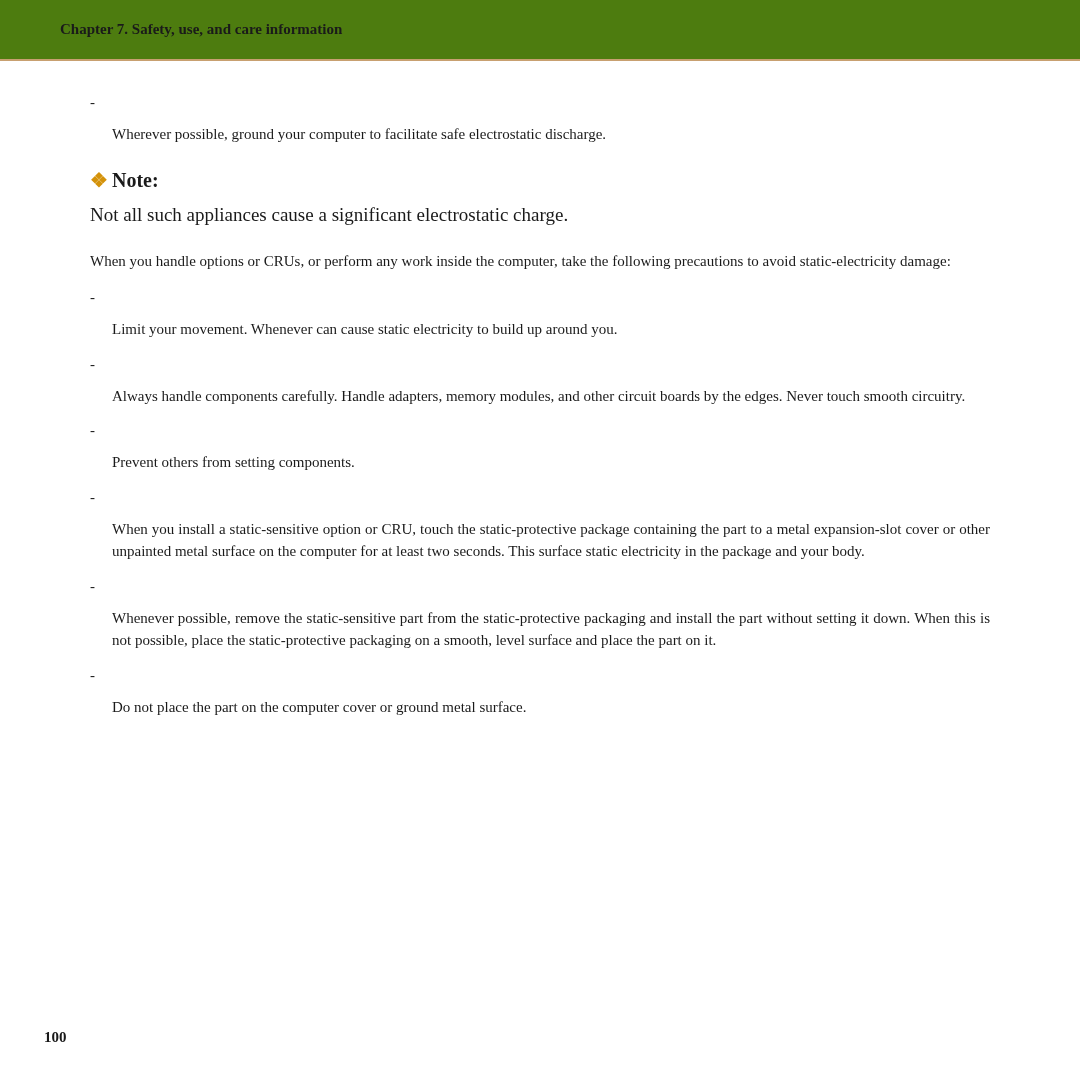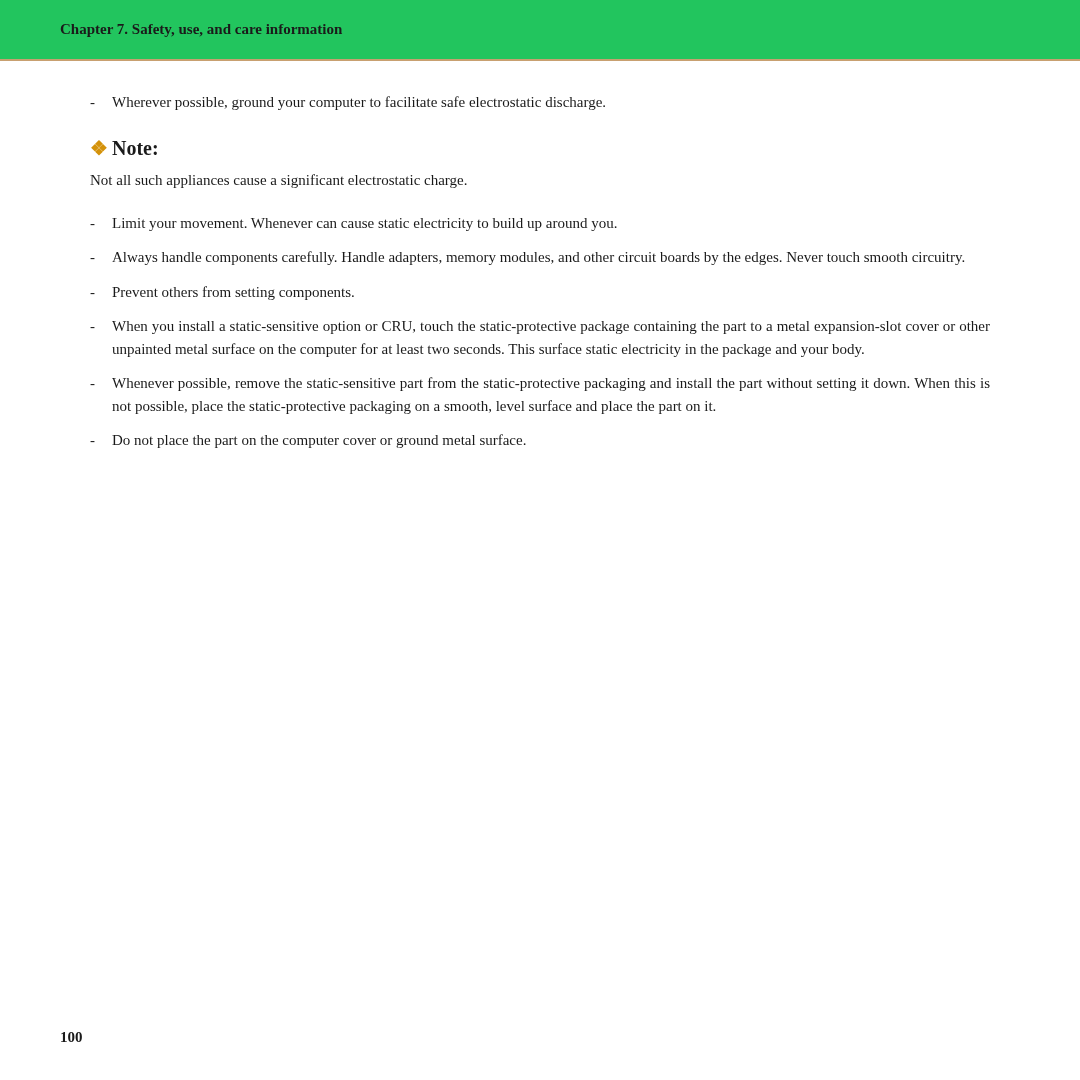--- a/index.html
+++ b/index.html
@@ -13,21 +13,21 @@
       height: 1080px;
       background: #ffffff;
       font-family: Georgia, 'Times New Roman', serif;
       font-size: 15px;
       line-height: 1.5;
       color: #1a1a1a;
       overflow: hidden;
     }
 
     .header-bar {
-      background-color: #22c55e;
+      background-color: #4d7c0f;
       width: 100%;
       padding: 18px 60px 18px 60px;
       border-bottom: 2px solid #c8a070;
     }
 
     .header-title {
       font-weight: bold;
       font-size: 15px;
       color: #1a1a1a;
     }
@@ -43,54 +43,55 @@
     }
 
     .bullet-dash {
       min-width: 22px;
       font-size: 15px;
     }
 
     .bullet-text {
       flex: 1;
       text-align: justify;
+      margin-top: 32px;
     }
 
     .note-section {
       margin: 20px 0 20px 0;
     }
 
     .note-header {
       font-weight: bold;
       font-size: 20px;
       color: #1a1a1a;
       margin-bottom: 6px;
     }
 
     .note-icon {
       color: #d4920a;
       margin-right: 4px;
     }
 
     .note-body {
-      font-size: 15px;
+      font-size: 19px;
       color: #1a1a1a;
       margin-bottom: 14px;
     }
 
     .paragraph {
       text-align: justify;
       margin-bottom: 14px;
       font-size: 15px;
     }
 
     .page-number {
       position: absolute;
       bottom: 32px;
-      left: 60px;
+      left: 44px;
       font-weight: bold;
       font-size: 15px;
       color: #1a1a1a;
     }
 
     .bullet-list {
       margin-top: 4px;
     }
   </style>
 </head>
@@ -107,20 +108,21 @@
     <span class="bullet-text">Wherever possible, ground your computer to facilitate safe electrostatic discharge.</span>
   </div>
 
   <div class="note-section">
     <div class="note-header">
       <span class="note-icon">❖</span><span>Note:</span>
     </div>
     <div class="note-body">Not all such appliances cause a significant electrostatic charge.</div>
   </div>
 
+  <p class="paragraph">When you handle options or CRUs, or perform any work inside the computer, take the following precautions to avoid static-electricity damage:</p>
 
   <div class="bullet-list">
 
     <div class="bullet-item">
       <span class="bullet-dash">-</span>
       <span class="bullet-text">Limit your movement. Whenever can cause static electricity to build up around you.</span>
     </div>
 
     <div class="bullet-item">
       <span class="bullet-dash">-</span>

